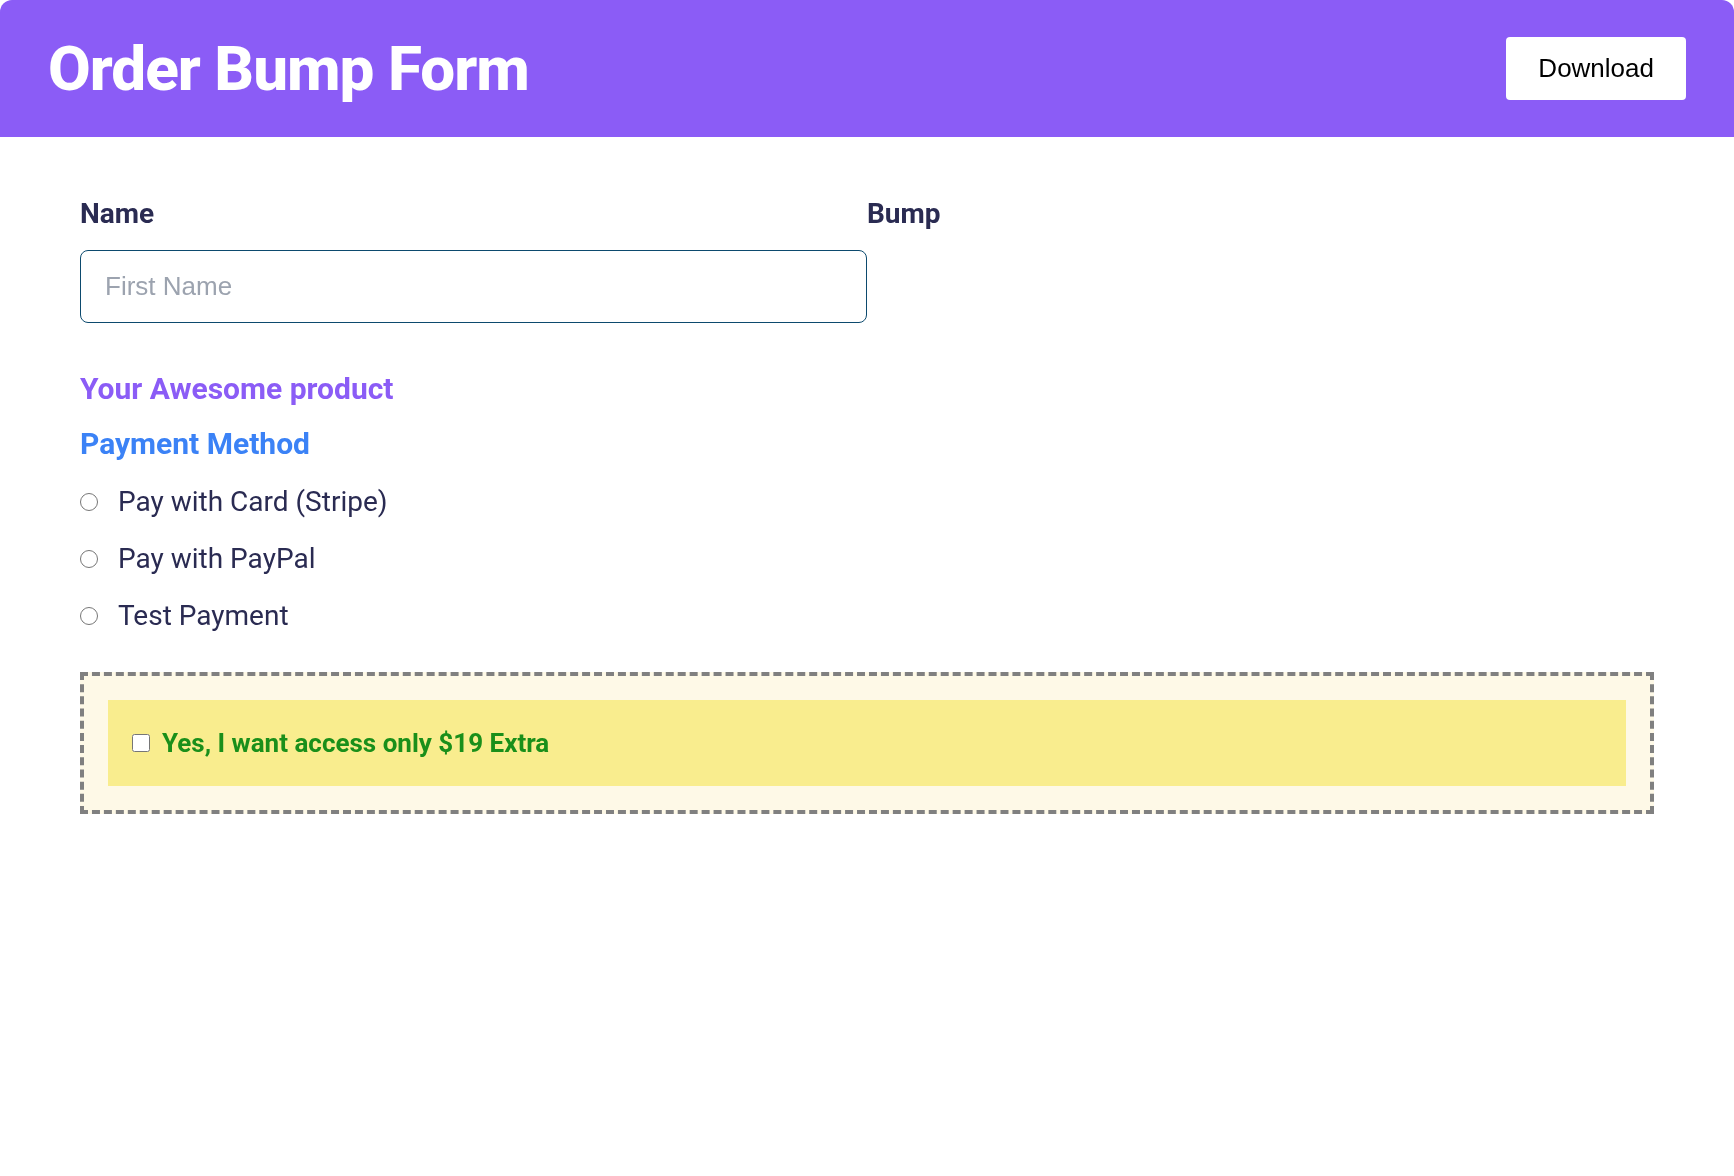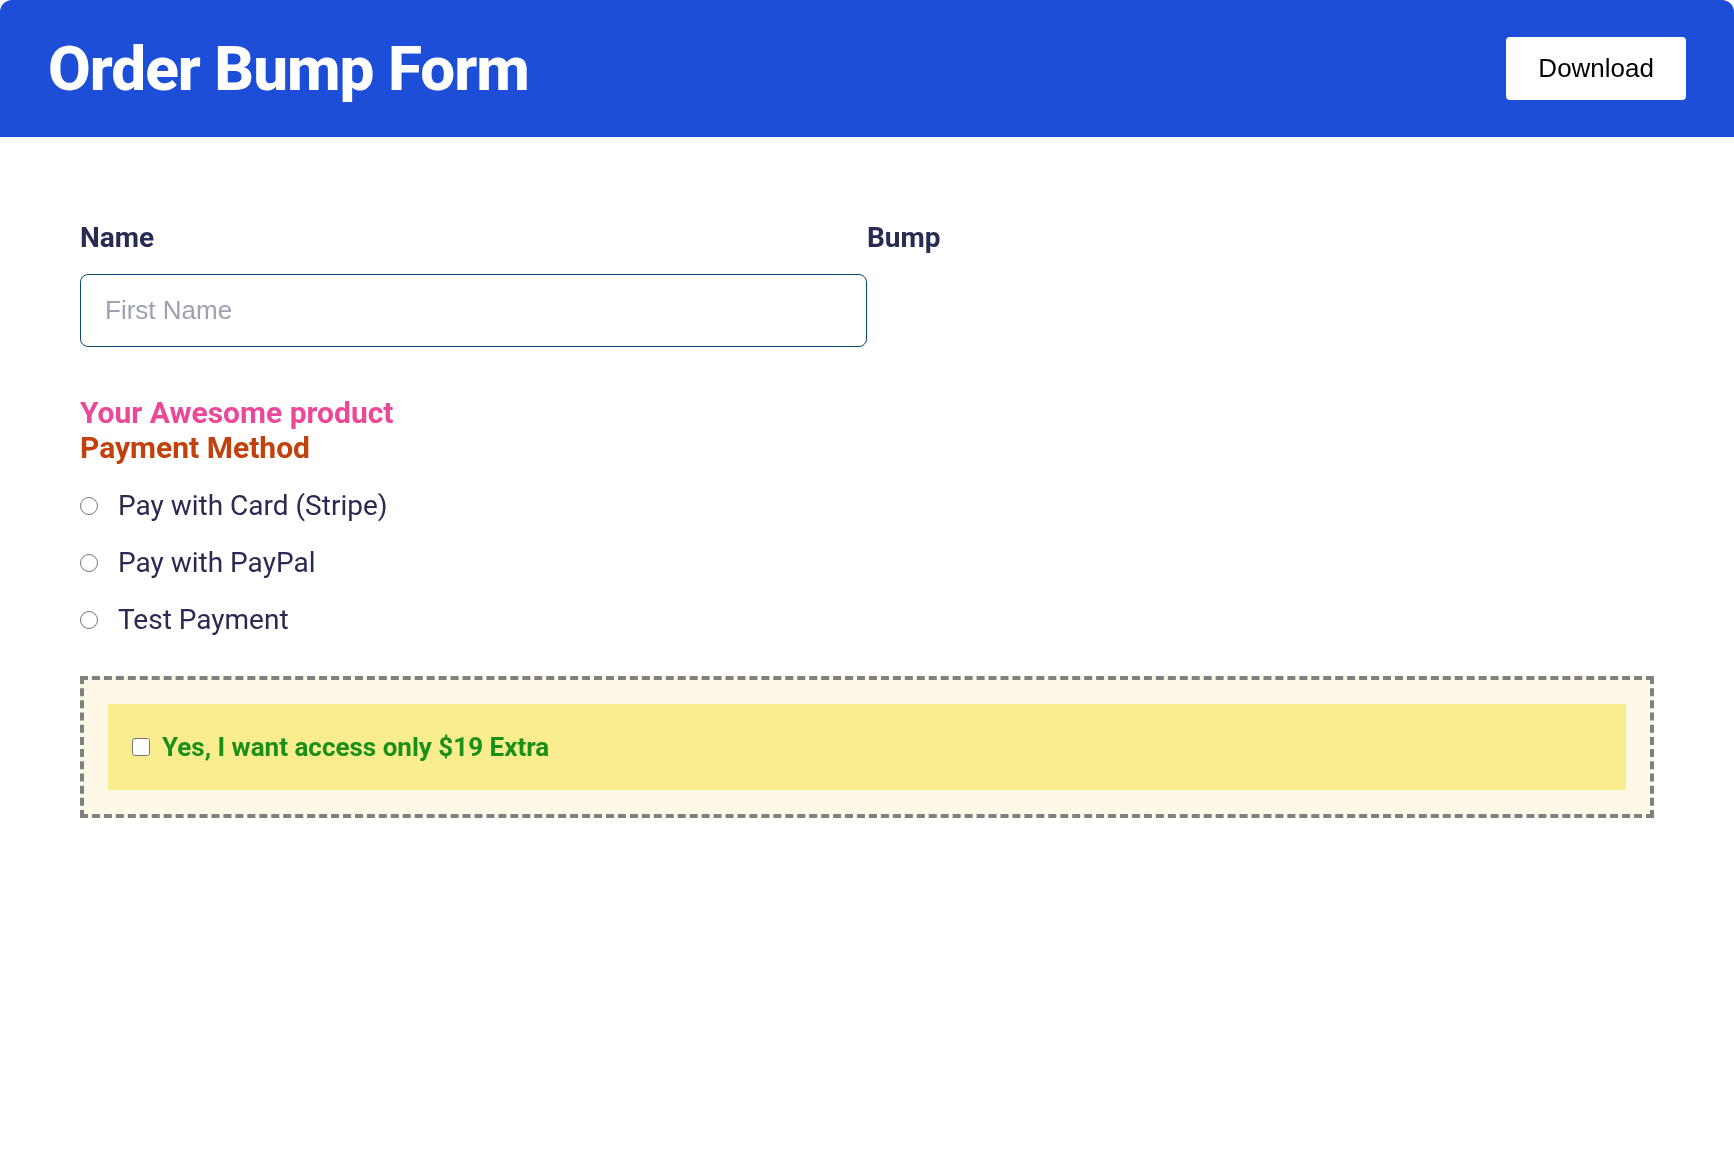--- a/index.html
+++ b/index.html
@@ -6,21 +6,21 @@
       box-sizing: border-box;
       margin: 0;
       padding: 0;
     }
     body {
       font-family: -apple-system, BlinkMacSystemFont, "Segoe UI", Roboto, "Helvetica Neue", Arial, sans-serif;
       background: #ffffff;
       color: #2a2b52;
     }
     .header {
-      background: #1d4ed8;
+      background: #8b5cf6;
       border-radius: 12px 12px 0 0;
       padding: 32px 48px;
       display: flex;
       justify-content: space-between;
       align-items: center;
     }
     .header-title {
       color: #ffffff;
       font-size: 62px;
       font-weight: 800;
@@ -35,21 +35,20 @@
       font-size: 26px;
       font-weight: 500;
       cursor: pointer;
     }
     .content {
       padding: 60px 80px 40px 80px;
     }
     .form-row {
       display: flex;
       margin-bottom: 48px;
-      margin-top: 24px;
     }
     .form-group {
       flex: 1;
     }
     .form-label {
       display: block;
       font-size: 28px;
       font-weight: 700;
       color: #2a2b52;
       margin-bottom: 20px;
@@ -62,32 +61,33 @@
       border-radius: 8px;
       color: #2a2b52;
       background: #ffffff;
     }
     .form-input::placeholder {
       color: #9ca3af;
     }
     .product-title {
       font-size: 30px;
       font-weight: 700;
-      color: #ec4899;
+      color: #8b5cf6;
+      margin-bottom: 20px;
     }
     .product-price {
       font-size: 28px;
       font-weight: 400;
       color: #2a2b52;
       margin-bottom: 48px;
     }
     .payment-title {
       font-size: 30px;
       font-weight: 700;
-      color: #c2410c;
+      color: #3b82f6;
       margin-bottom: 24px;
     }
     .payment-option {
       display: flex;
       align-items: center;
       gap: 12px;
       margin-bottom: 24px;
     }
     .payment-radio {
       width: 18px;

